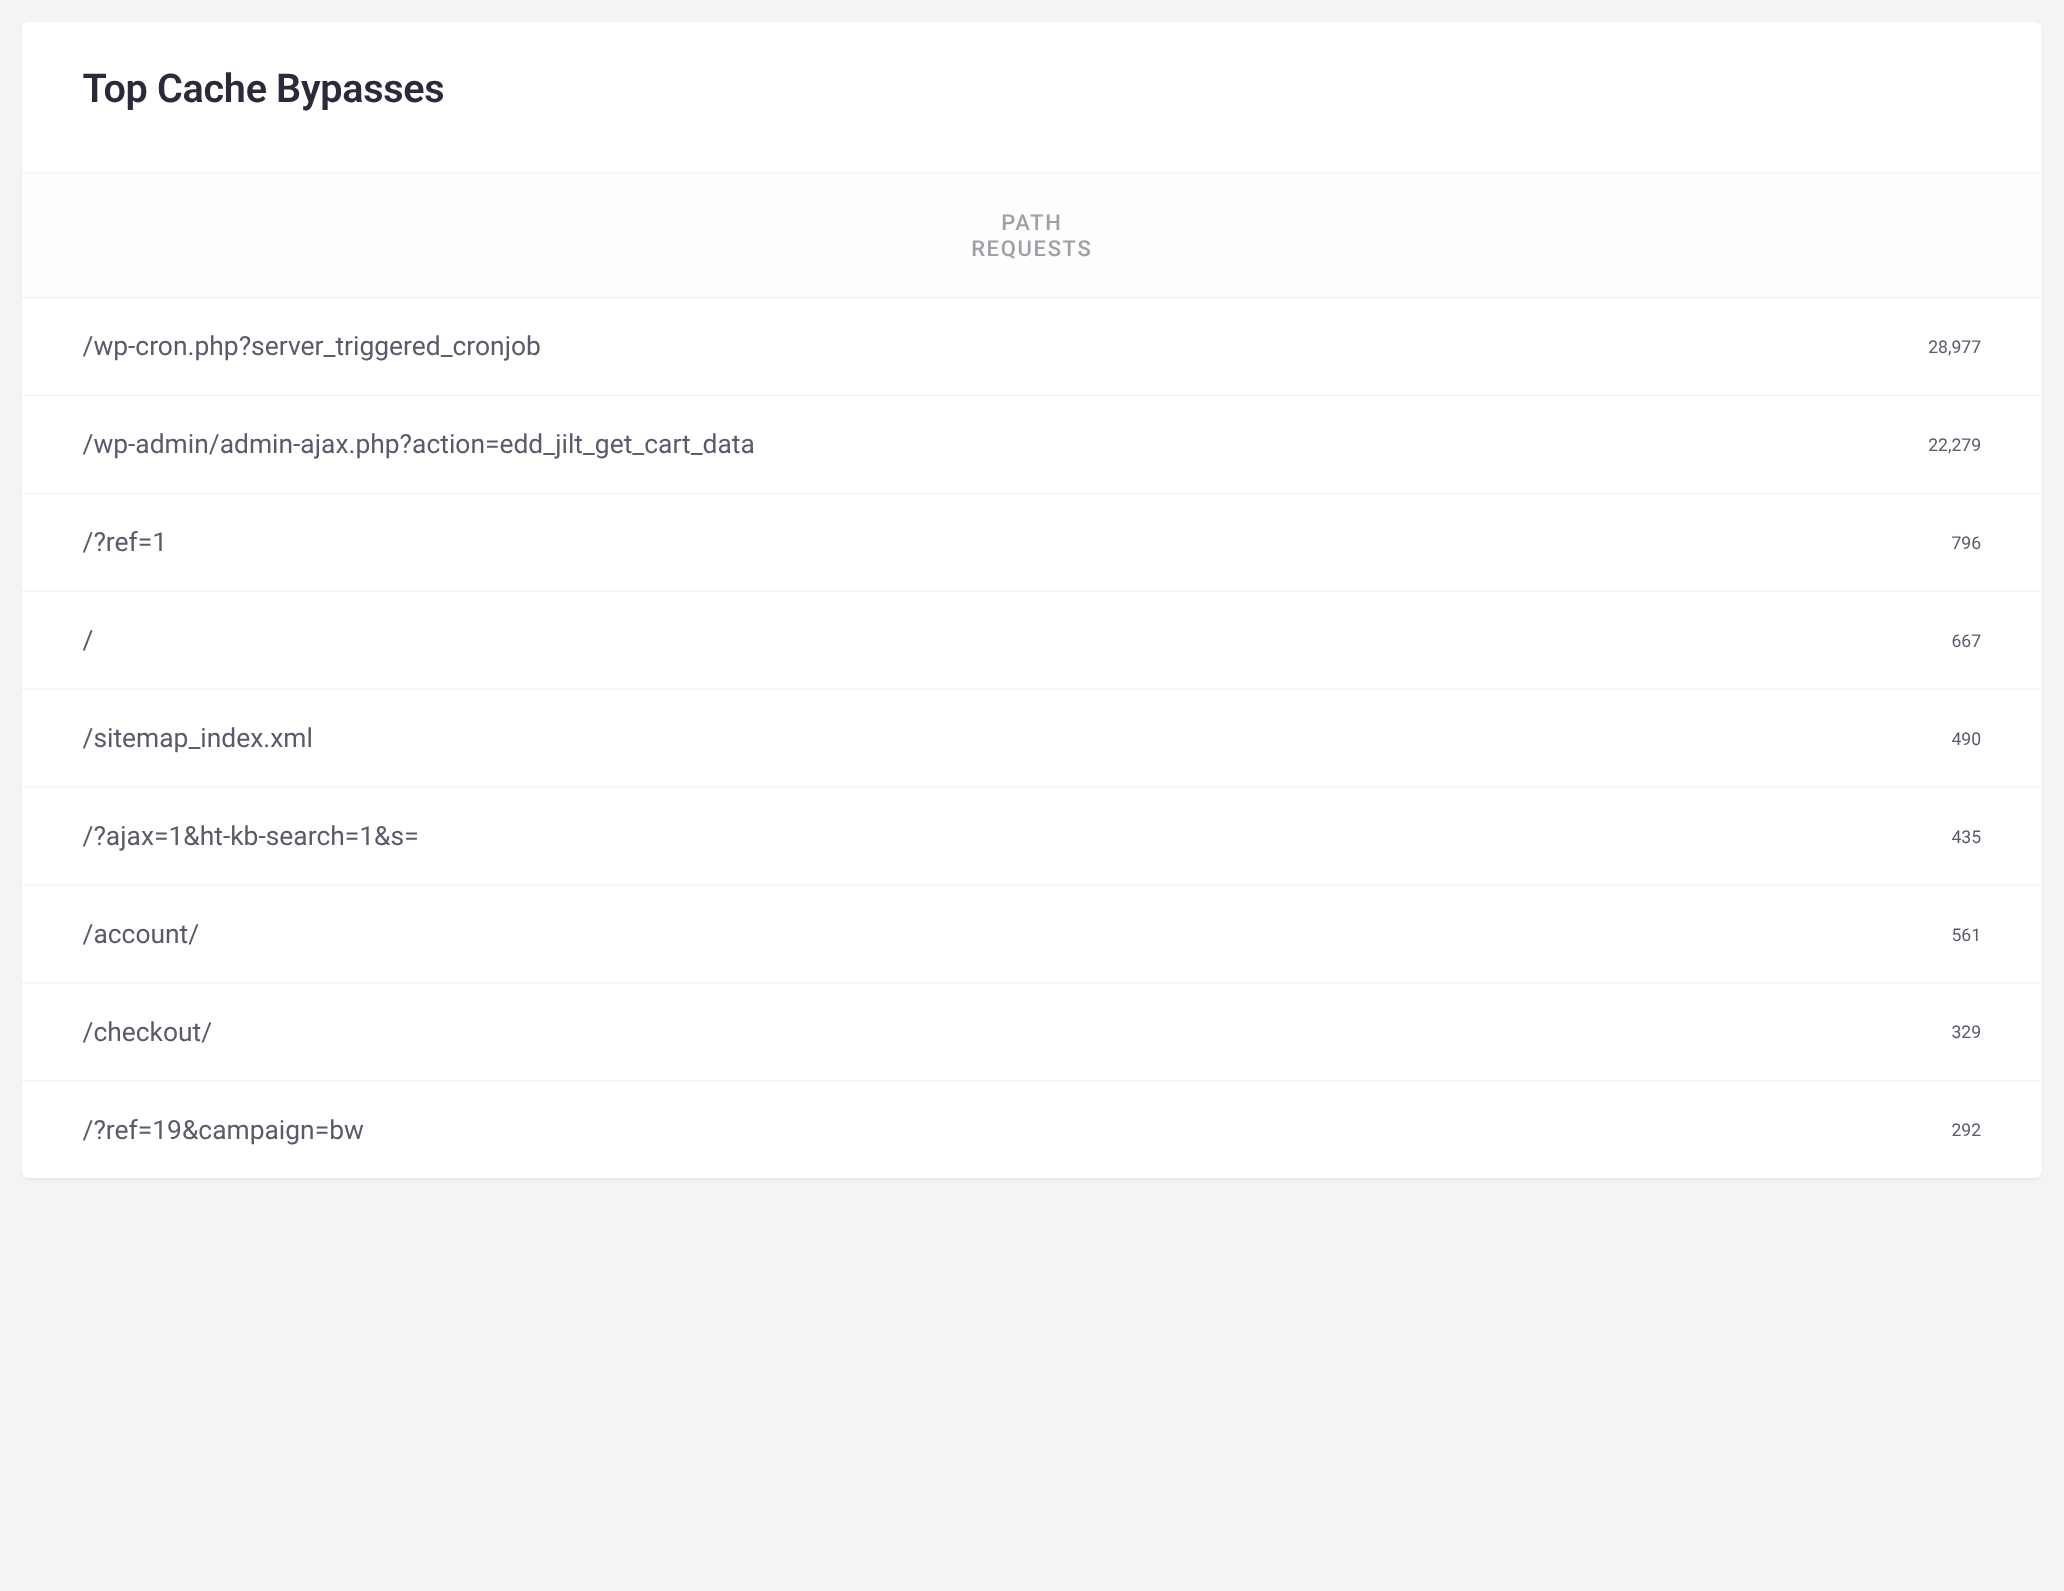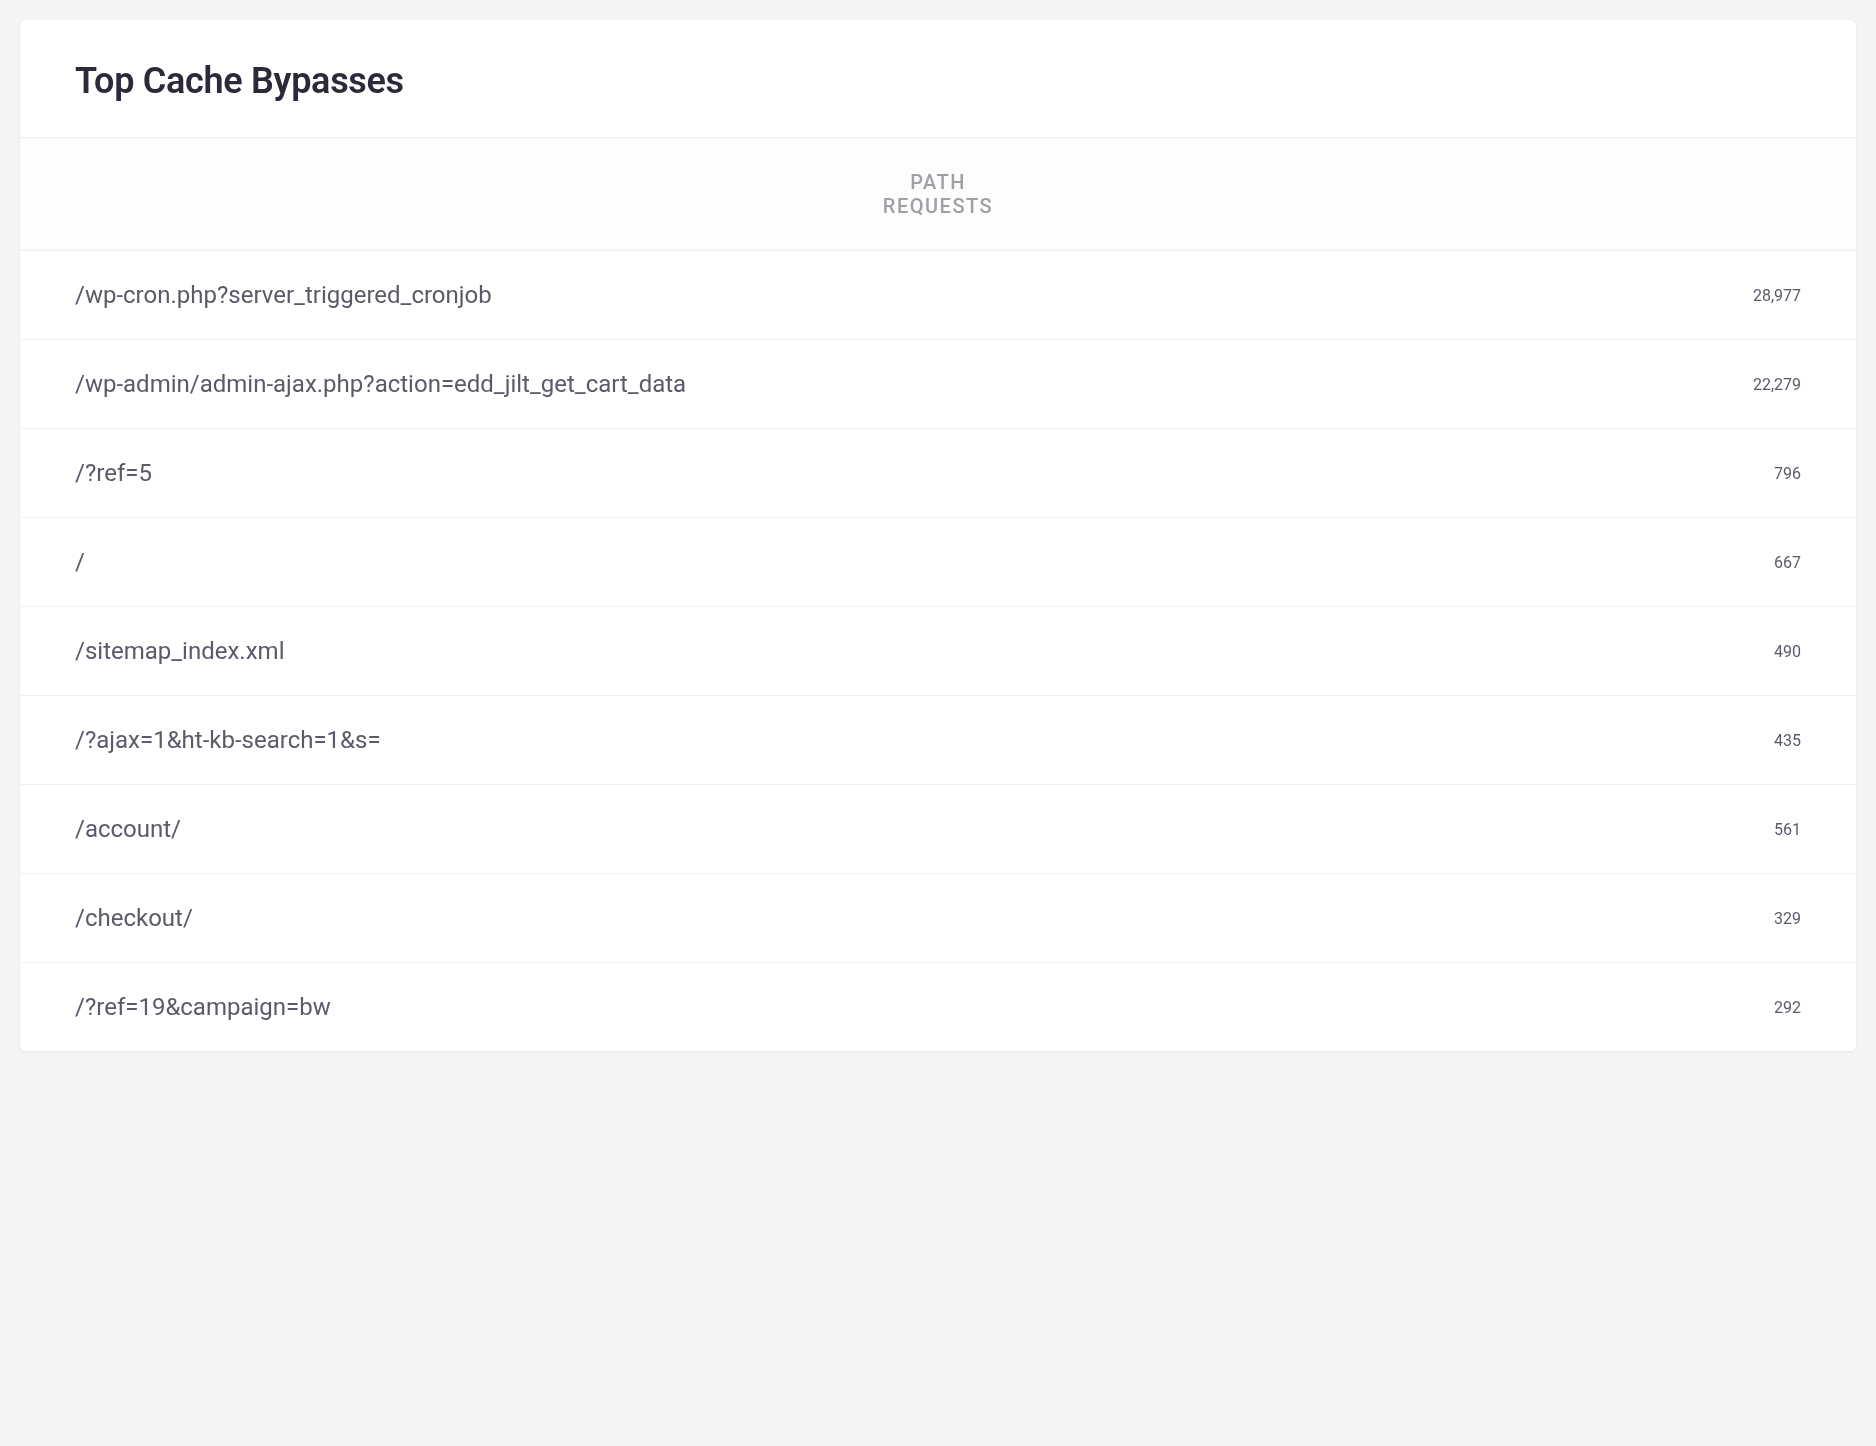--- a/index.html
+++ b/index.html
@@ -12,21 +12,21 @@
     background: #f4f4f5;
     padding: 20px;
   }
   .card {
     background: #ffffff;
     border-radius: 6px;
     box-shadow: 0 1px 3px rgba(0,0,0,0.05);
     overflow: hidden;
   }
   .card-header {
-    padding: 40px 55px 35px 55px;
+    padding: 40px 55px 55px 55px;
     border-bottom: 1px solid #eeeeee;
   }
   .card-title {
     font-size: 36px;
     font-weight: 600;
     color: #2b2a3a;
     letter-spacing: -0.3px;
   }
   .table-header {
     display: flex;
@@ -85,21 +85,21 @@
 
   <div class="table-row">
         <div class="cell-path">/wp-cron.php?server_triggered_cronjob</div>
         <div class="cell-requests">28,977</div>
       </div>
       <div class="table-row">
         <div class="cell-path">/wp-admin/admin-ajax.php?action=edd_jilt_get_cart_data</div>
         <div class="cell-requests">22,279</div>
       </div>
       <div class="table-row">
-        <div class="cell-path">/?ref=5</div>
+        <div class="cell-path">/?ref=1</div>
         <div class="cell-requests">796</div>
       </div>
       <div class="table-row">
         <div class="cell-path">/</div>
         <div class="cell-requests">667</div>
       </div>
       <div class="table-row">
         <div class="cell-path">/sitemap_index.xml</div>
         <div class="cell-requests">490</div>
       </div>

